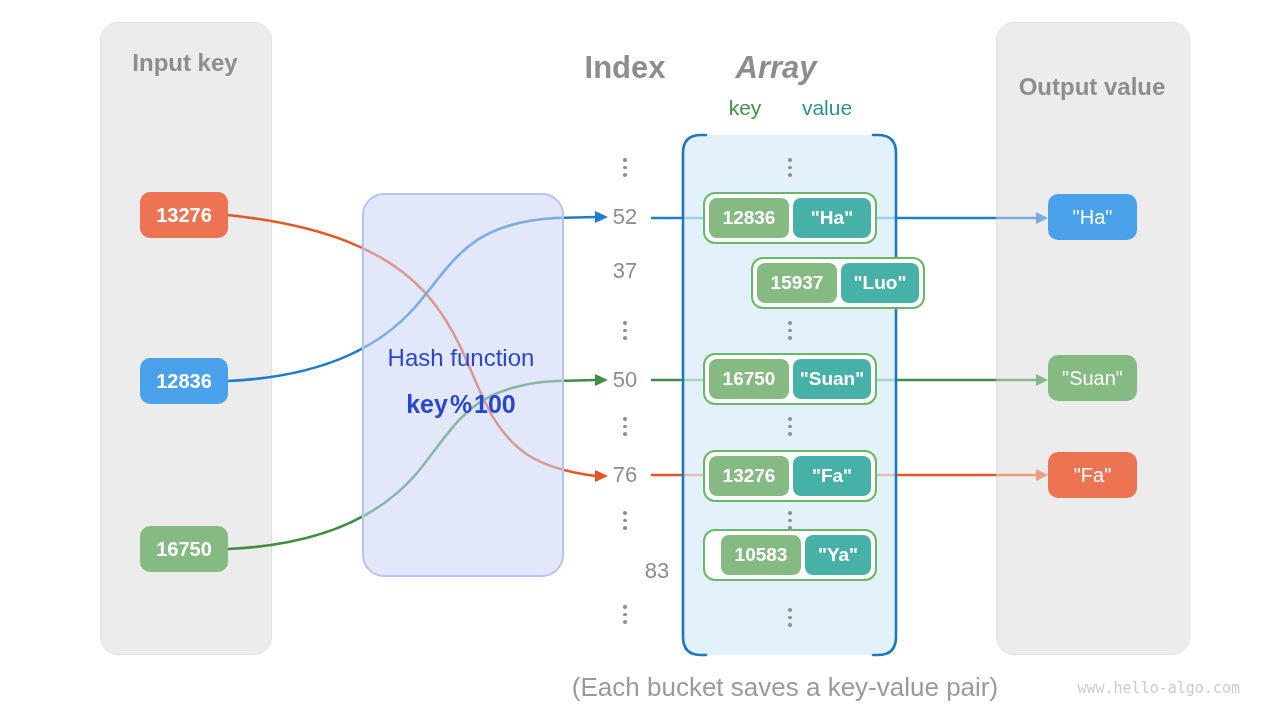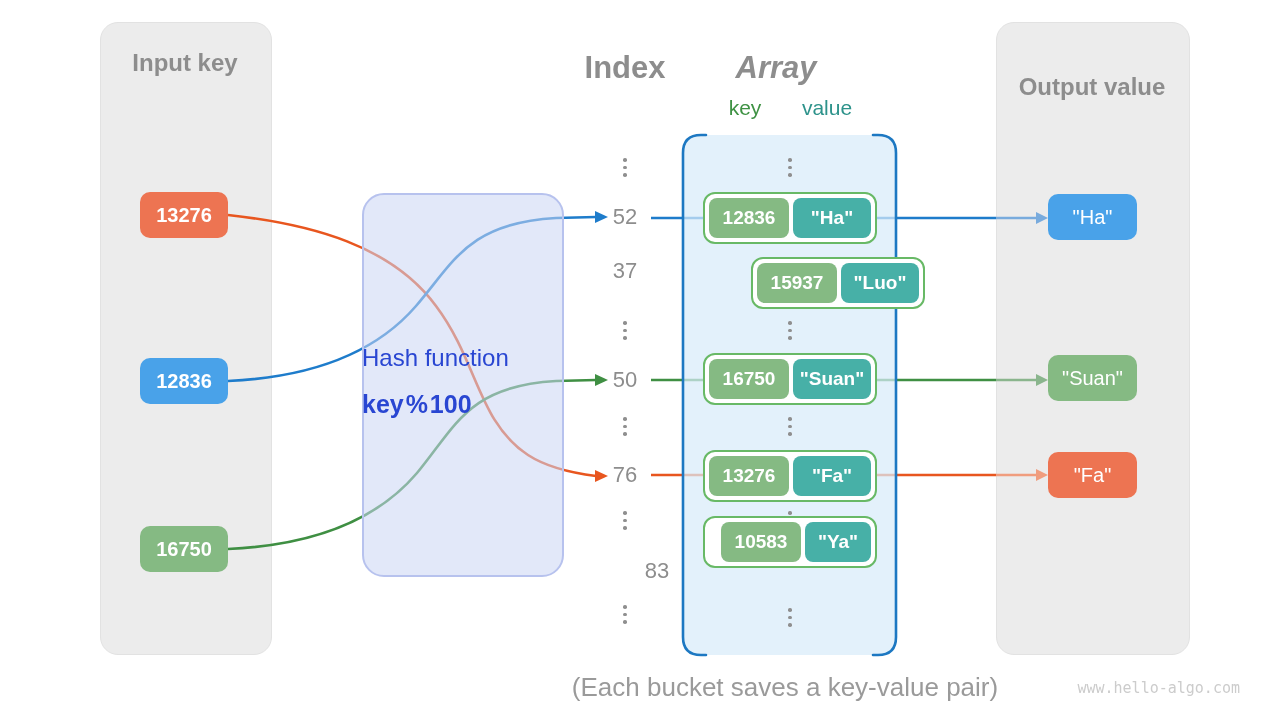--- a/index.html
+++ b/index.html
@@ -27,21 +27,21 @@
   }
   .c-orange{background:#ed7452;}
   .c-blue{background:#49a2e9;}
   .c-green{background:#85ba83;}
   .c-teal{background:#47b0a7;}
   
   .hash-box{
     left:362px;top:193px;width:198px;height:380px;border-radius:22px;
     background:rgba(203,213,244,0.55);border:2px solid #b7c2ee;z-index:15;
   }
-  .hash-text{color:#2946d2;z-index:17;}
+  .hash-text{color:#2946d2;text-align:center;z-index:17;}
   .hash-title{font-size:24px;font-weight:500;}
   .hash-formula{font-size:25px;font-weight:bold;word-spacing:-5px;}
   
   .array-fill{
     left:683px;top:135px;width:213px;height:520px;border-radius:16px;
     background:rgba(216,236,249,0.72);z-index:14;
   }
   
   .pair{
     left:703px;width:174px;height:52px;background:#ffffff;
@@ -198,21 +198,21 @@
     <div class="chip c-teal v">"Luo"</div>
   </div>
   <div class="abs pair" style="top:353px;">
     <div class="chip c-green k">16750</div>
     <div class="chip c-teal v">"Suan"</div>
   </div>
   <div class="abs pair" style="top:450px;">
     <div class="chip c-green k">13276</div>
     <div class="chip c-teal v">"Fa"</div>
   </div>
-  <div class="abs pair" style="top:516px;padding-left:16px;">
+  <div class="abs pair" style="top:529px;padding-left:16px;">
     <div class="chip c-green k">10583</div>
     <div class="chip c-teal v">"Ya"</div>
   </div>
 
   <div class="abs chip c-blue" style="left:1048px;top:194px;width:89px;height:46px;font-weight:500;">"Ha"</div>
   <div class="abs chip c-green" style="left:1048px;top:355px;width:89px;height:46px;font-weight:500;">"Suan"</div>
   <div class="abs chip c-orange" style="left:1048px;top:452px;width:89px;height:46px;font-weight:500;">"Fa"</div>
 
   <div class="abs caption" style="left:535px;top:672px;width:500px;">(Each bucket saves a key-value pair)</div>
   <div class="abs watermark" style="left:1008px;top:679px;width:232px;">www.hello-algo.com</div>

